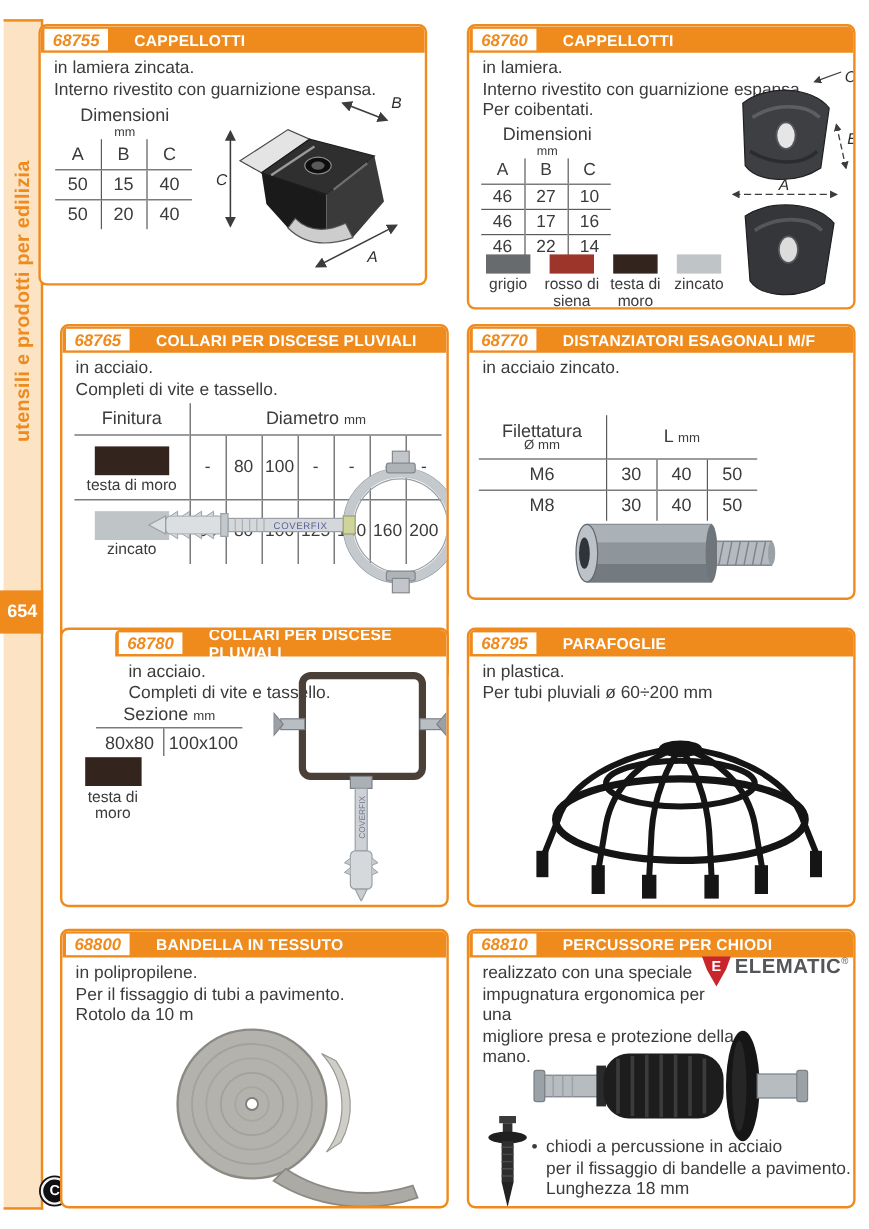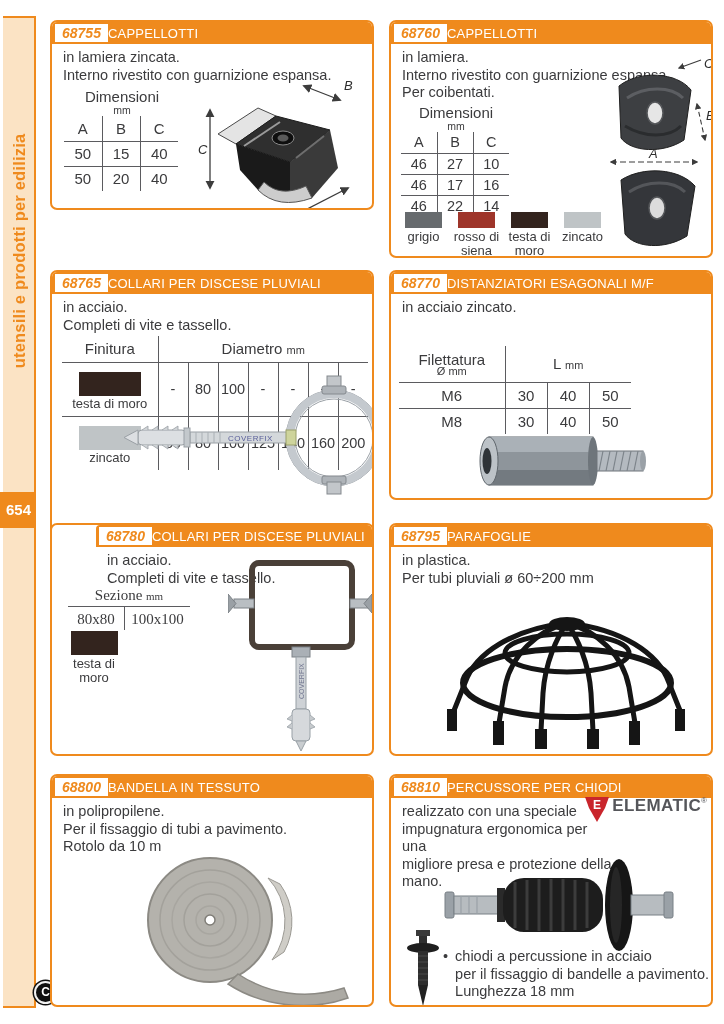--- a/index.html
+++ b/index.html
@@ -29,37 +29,37 @@
     position:absolute; left:34px; top:981px; width:23px; height:23px;
     background:#101010; border:2px solid #f2f2f2; border-radius:50%;
     box-shadow:0 0 0 1.5px #101010;
     color:#fff; font-weight:bold; font-size:12px; line-height:19px; text-align:center;
   }
   
   .box {
     position:absolute; width:324px; background:#fff;
     border:2px solid #ef8a1d; border-radius:7px; overflow:hidden;
   }
-  #box-0 { left:50px;  top:20px;  height:190px; }
+  #box-0 { left:32px;  top:20px;  height:218px; }
   #box-1 { left:389px; top:20px;  height:238px; }
   #box-2 { left:50px;  top:270px; height:298px; }
   #box-3 { left:389px; top:270px; height:230px; }
   #box-4 { left:50px;  top:523px; height:233px;padding-left:44px; }
   #box-5 { left:389px; top:523px; height:233px; }
   #box-6 { left:50px;  top:774px; height:233px; }
   #box-7 { left:389px; top:774px; height:233px; }
   .bar {
     display:flex; align-items:center; height:22px; background:#ef8a1d;
     border-radius:4px 4px 0 0;
   }
   .code {
     background:#fff; color:#ef8a1d; font-weight:bold; font-style:italic;
     font-size:14px; height:18px; line-height:18px; padding:0 7px; margin-left:3px;
   }
-  .title { color:#fff; font-weight:normal; font-size:13px; margin-left:0; letter-spacing:.2px; }
+  .title { color:#fff; font-weight:bold; font-size:13px; margin-left:22px; letter-spacing:.2px; }
   .desc { padding:5px 8px 0 11px; font-size:14.5px; line-height:17.5px; color:#3b3b3d; }
   .abs { position:absolute; }
   
   .tcap { text-align:center; }
   .tcap-main { font-size:15px; }
   .tcap-unit { display:block; font-size:10.5px; margin-top:-2px; }
   table.dim { border-collapse:collapse; text-align:center; }
   .dim th, .dim td { font-weight:normal; font-size:15px; padding:0; }
   .dim th { border-bottom:1.6px solid #5b5b5f; }
   .dim th + th, .dim td + td { border-left:1.6px solid #5b5b5f; }
@@ -384,21 +384,21 @@
 
 <section class="box" id="box-4">
   <header class="bar">
     <span class="code">68780</span>
     <span class="title">COLLARI PER DISCESE PLUVIALI</span>
   </header>
   <div class="desc">
     <div>in acciaio.</div>
     <div>Completi di vite e tassello.</div>
   </div>
-  <div class="sez abs" style="left:16px; top:62px;font-family:Liberation Serif, serif;">
+  <div class="sez abs" style="left:28px; top:62px;">
     <div class="sezcap">
       <span>Sezione</span>
       <span class="unit-inline">mm</span>
     </div>
     <div class="sezrow">
       <span class="sezcell c1">80x80</span>
       <span class="sezcell c2">100x100</span>
     </div>
   </div>
   <div class="swblock abs" style="left:12px; top:106px;">

